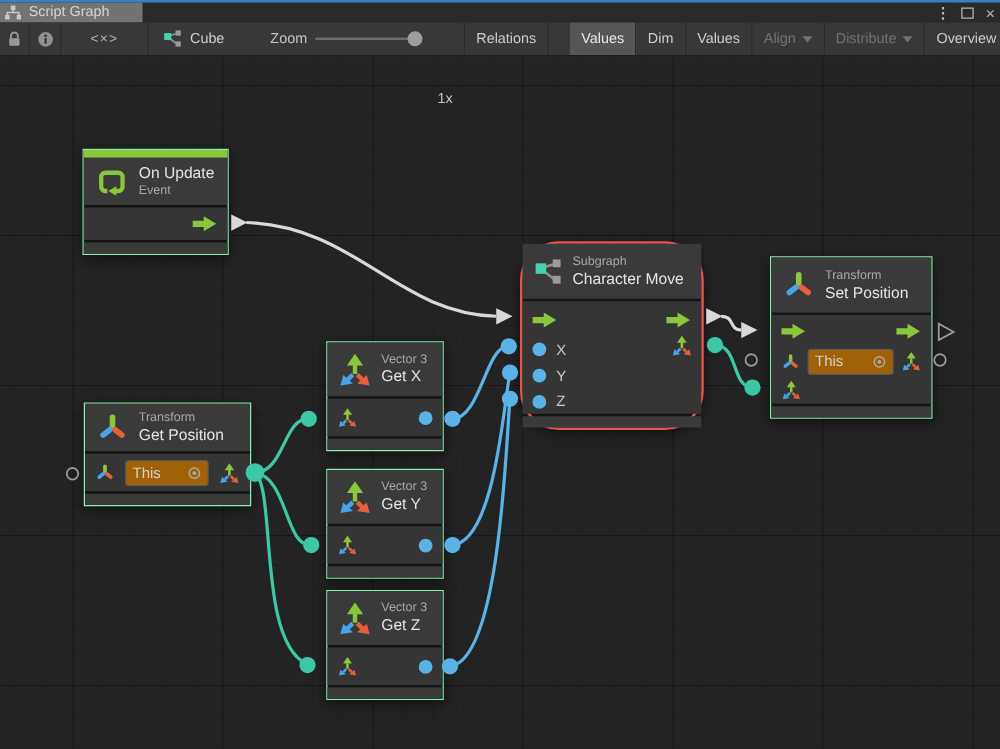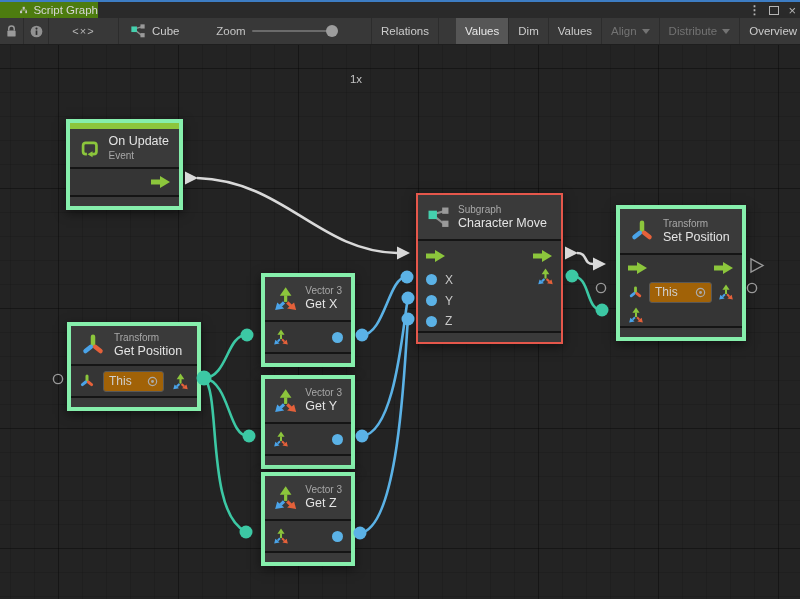--- a/index.html
+++ b/index.html
@@ -3,22 +3,22 @@
 <meta charset="utf-8">
 <style>
   * { margin:0; padding:0; box-sizing:border-box; }
   html,body { width:800px; height:599px; overflow:hidden; background:#232323;
     font-family:"Liberation Sans", sans-serif; -webkit-font-smoothing:antialiased; }
   #app { position:relative; width:800px; height:599px; overflow:hidden; }
 
   
   .focusline { position:absolute; left:0; top:0; width:800px; height:2px; background:#3d7dc4; z-index:6; }
   .titlebar { position:absolute; left:0; top:2px; width:800px; height:16px; background:#2a2a2a; z-index:5; }
-  .tab { position:absolute; left:0; top:0; height:16px; width:98px; background:#4d7c0f;
-    display:flex; align-items:center; gap:6px; padding-left:20px; }
+  .tab { position:absolute; left:0; top:0; height:16px; width:114px; background:#737373;
+    display:flex; align-items:center; gap:6px; padding-left:4px; }
   .tab-label { font-size:11.5px; color:#d6d6d6; white-space:nowrap; }
   .winbtns { position:absolute; right:4px; top:0; height:16px; display:flex; align-items:center; gap:9px; }
   .menu-dots { color:#b5b5b5; font-size:12px; font-weight:bold; letter-spacing:0; line-height:1; }
   .maxbox { width:10px; height:9px; border:1.5px solid #b5b5b5; }
   .closex { color:#b5b5b5; font-size:13px; line-height:1; }
 
   .toolbar { position:absolute; left:0; top:18px; width:800px; height:27px; background:#383838;
     border-bottom:1px solid #1e1e1e; z-index:5; color:#cccccc; font-size:11.5px; }
   .tbtn { position:absolute; top:0; height:26px; display:flex; align-items:center; justify-content:center;
     border-right:1px solid #2c2c2c; }
@@ -46,21 +46,21 @@
       linear-gradient(to bottom, rgba(0,0,0,0.28) 1px, transparent 1px),
       linear-gradient(to right, rgba(0,0,0,0.10) 1px, transparent 1px),
       linear-gradient(to bottom, rgba(0,0,0,0.10) 1px, transparent 1px);
     background-size:120px 120px,120px 120px,24px 24px,24px 24px;
     background-position:58px 23px,58px 23px,10px 23px,10px 23px;
     z-index:1; }
 
   svg.wires { position:absolute; left:0; top:0; width:800px; height:599px; z-index:3; pointer-events:none; }
 
   
-  .node { position:absolute; z-index:2; background:#151515; border:4px solid #86efac;
+  .node { position:absolute; z-index:2; background:#151515; border:1px solid #86efac;
     box-shadow:0 3px 10px rgba(0,0,0,0.5); display:flex; flex-direction:column; gap:2px; }
   .node.selected { border:2px solid #e5574b; }
   .hdr { background:#3a3a3a; display:flex; align-items:center; gap:9px; padding:0 10px; }
   .body { background:#353535; }
   .ftr { background:#3a3a3a; height:9px; }
   .t { font-size:12.5px; color:#e4e4e4; line-height:1.25; white-space:nowrap; }
   .s { font-size:10px; color:#a8a8a8; line-height:1.3; white-space:nowrap; }
   .row { display:flex; align-items:center; gap:8px; padding:0 8px; }
   .spacer { flex:1; }
   .portdot { width:11px; height:11px; border-radius:50%; background:#5bb2e6; flex:0 0 auto; }
@@ -317,21 +317,21 @@
         <polygon points="8,0.5 4.4,5.8 11.6,5.8" fill="#8cc63c"></polygon>
         <polygon points="1.2,15.4 2.4,10.8 6.6,14.4" fill="#4aa3e8"></polygon>
         <polygon points="14.8,15.4 9.4,14.4 13.6,10.8" fill="#e5613a"></polygon>
       </svg>
       <span class="spacer"></span>
       <span class="portdot"></span>
     </div>
     <div class="ftr"></div>
   </div>
 
-  <div class="node selected" style="left:416px;top:193px;width:147px;">
+  <div class="node selected" style="left:416px;top:193px;width:147px;border-radius:31px;">
     <div class="hdr" style="height:44px;">
       <svg width="21" height="21" viewBox="0 0 20 20">
         <g stroke="#8f8f8f" stroke-width="2">
             <path d="M5 7 L15 4" fill="none"></path>
             <path d="M5 8 L15 16" fill="none"></path>
           </g>
         <rect x="0.5" y="3.5" width="8" height="8" fill="#45d0ae"></rect>
         <rect x="13.5" y="0.5" width="6" height="6" fill="#9a9a9a"></rect>
         <rect x="13.5" y="13" width="6" height="6" fill="#9a9a9a"></rect>
       </svg>

